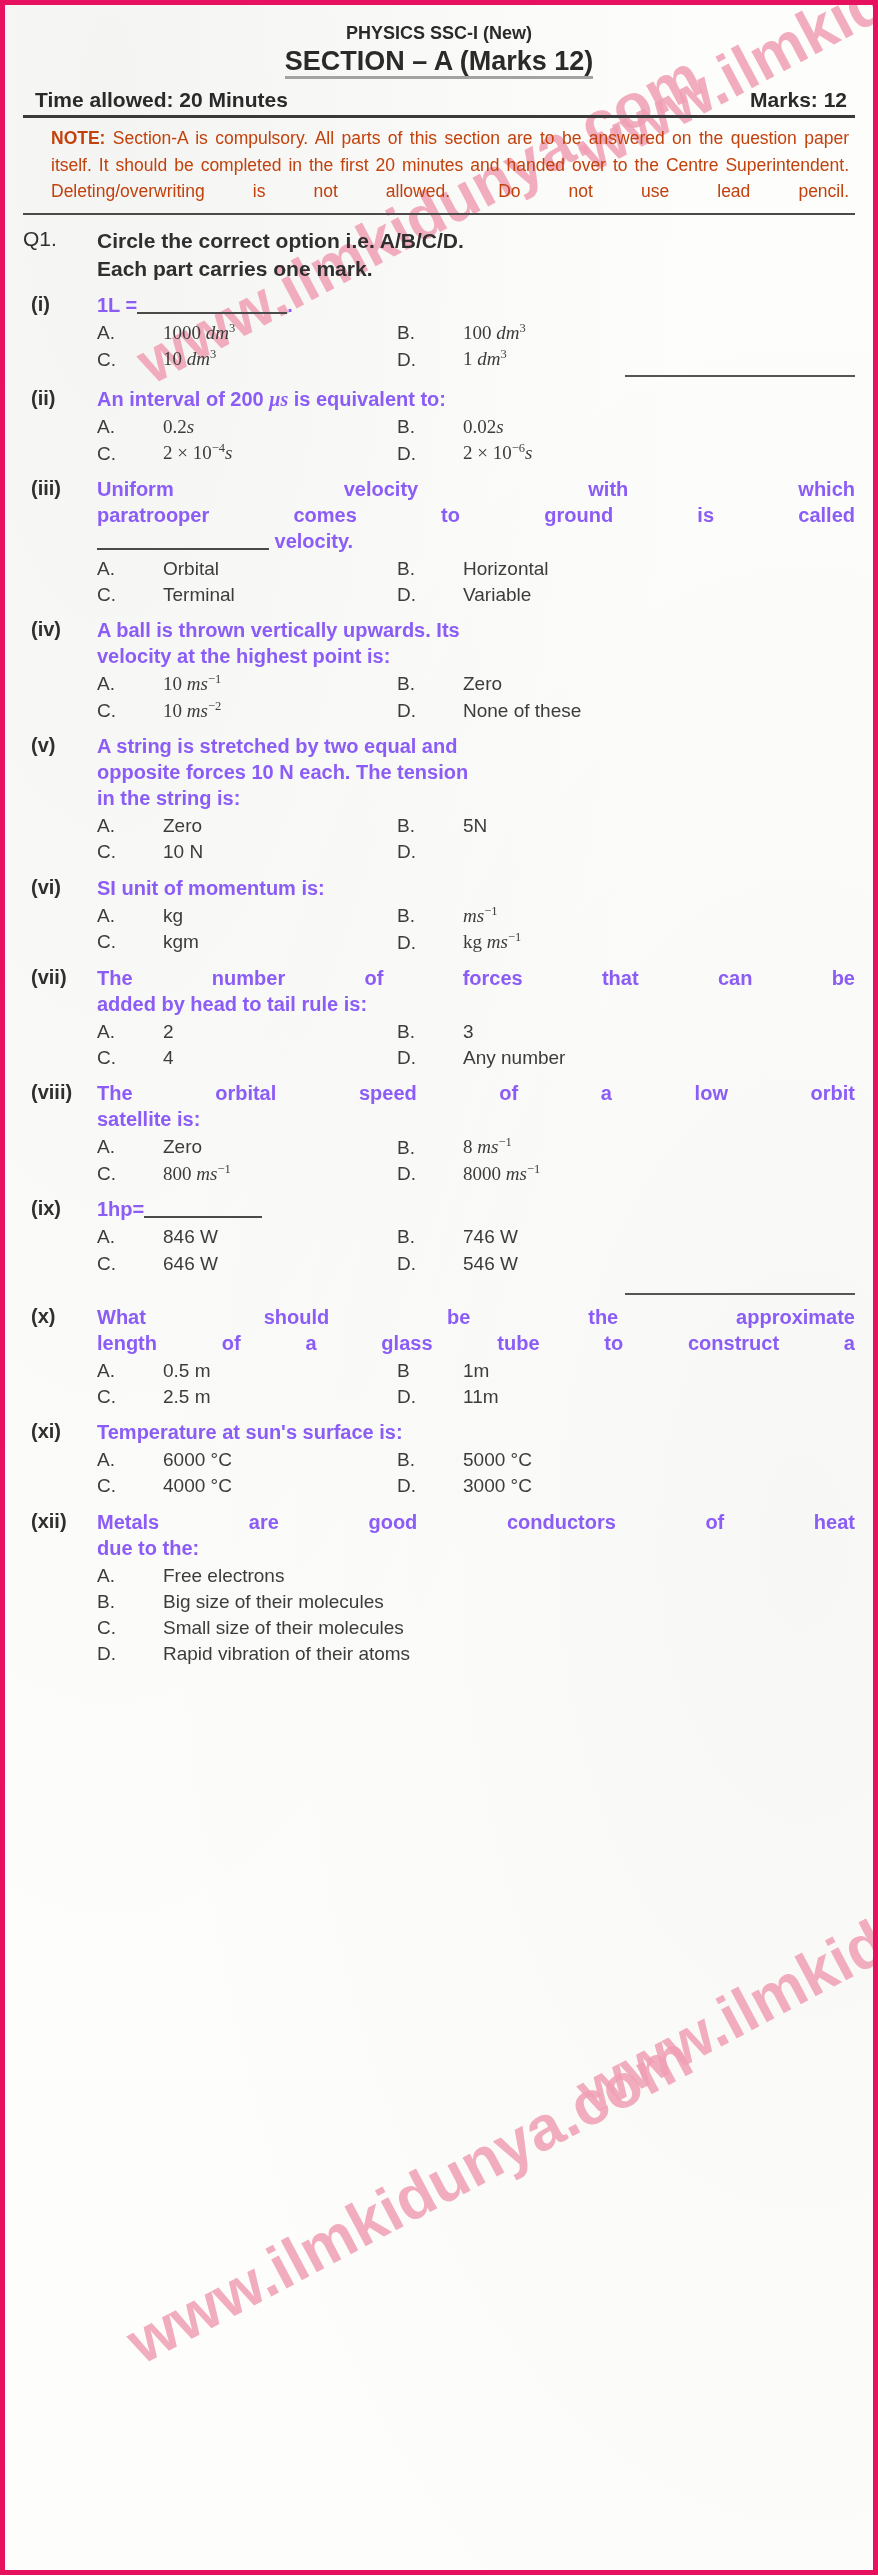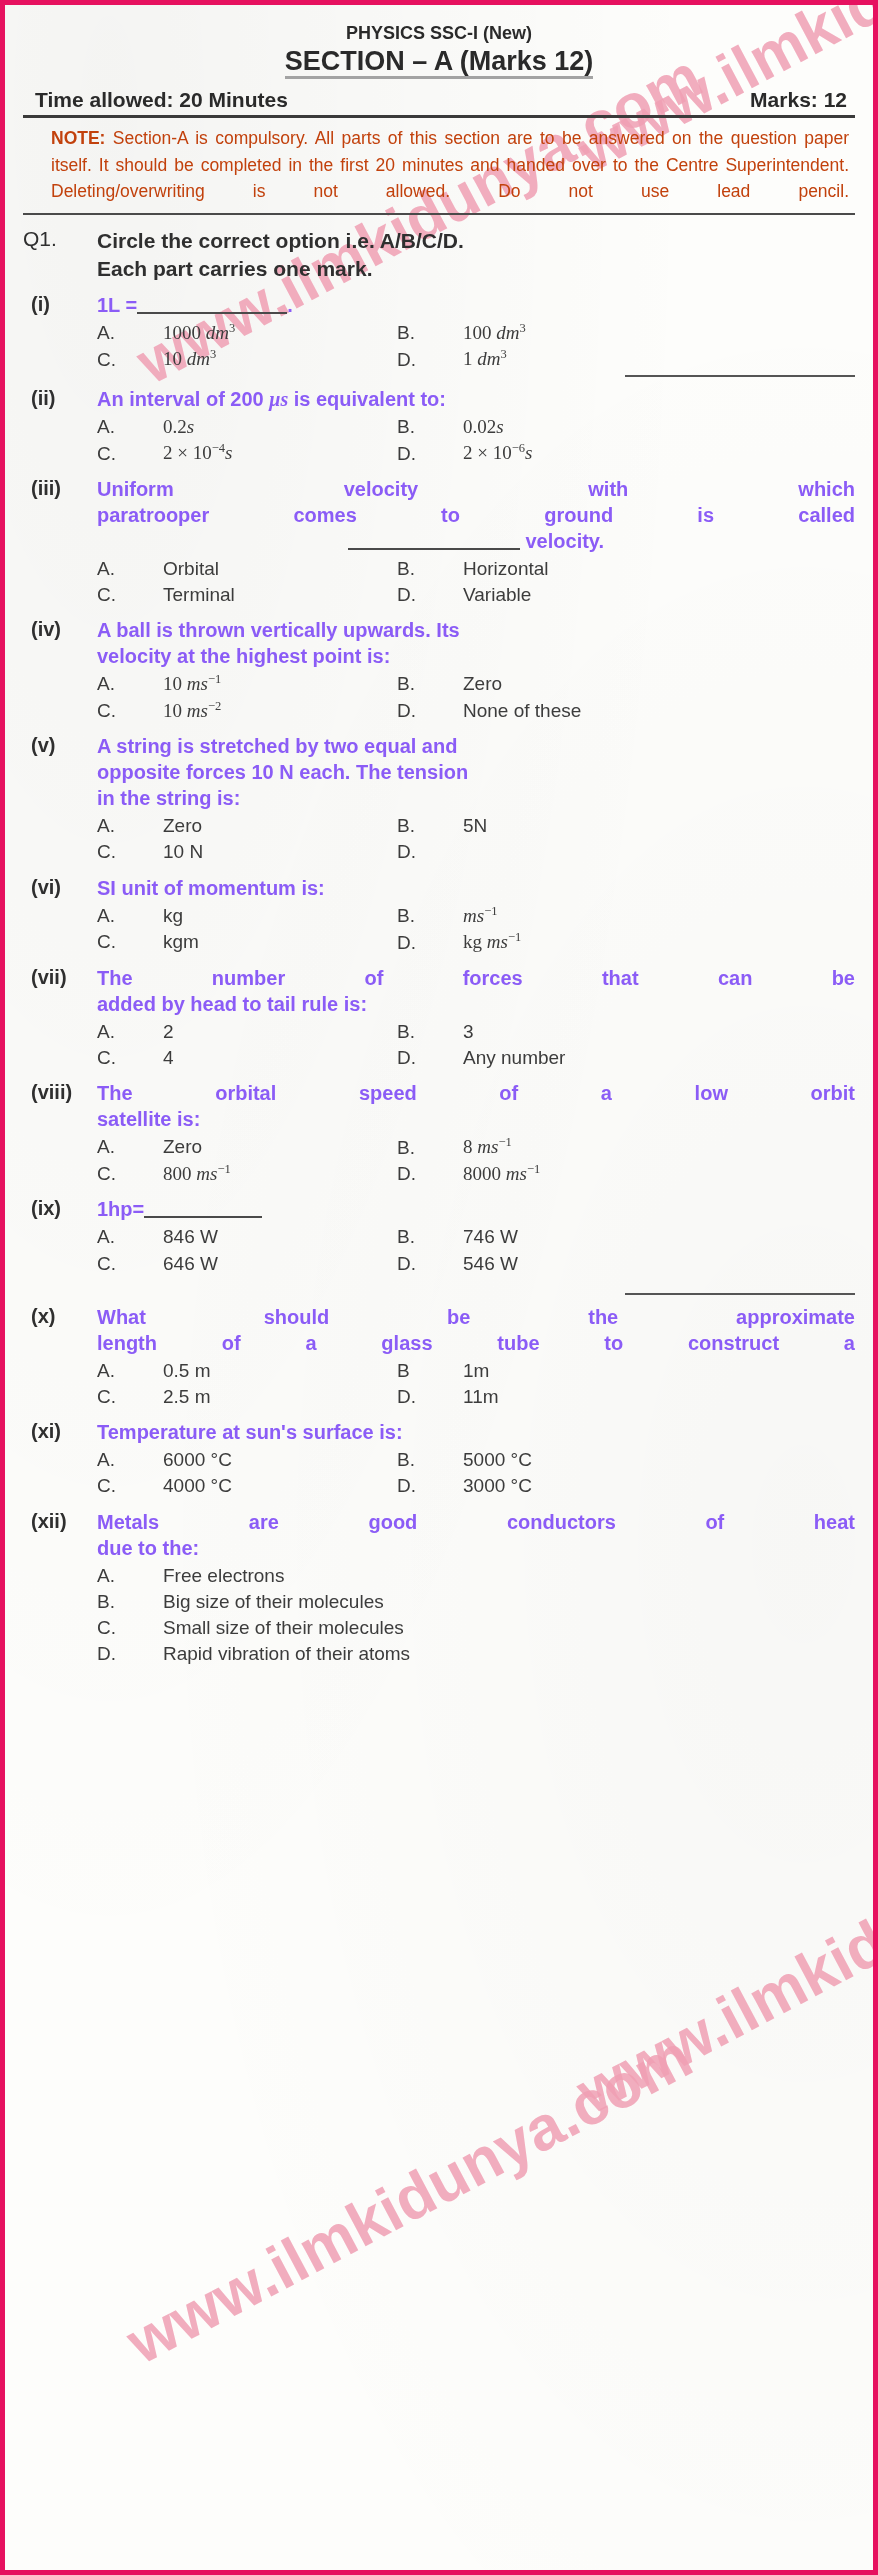--- a/index.html
+++ b/index.html
@@ -222,21 +222,21 @@
           </div>
         </div>
       </div>
     </div>
 
     <div class="part">
       <div class="part-num">(iii)</div>
       <div class="part-body">
         <div class="part-text just">Uniform velocity with which</div>
         <div class="part-text just">paratrooper comes to ground is called</div>
-        <div class="part-text" style="text-align:center;"><span class="blank mid"></span> <span>velocity.</span></div>
+        <div class="part-text" style=""><span class="blank mid"></span> <span>velocity.</span></div>
         <div class="opts">
           <div class="opt-row">
             <div class="opt opt-a">
                 <span class="opt-key">A.</span>
                 <span class="opt-val">Orbital</span>
               </div>
             <div class="opt opt-b">
                 <span class="opt-key">B.</span>
                 <span class="opt-val">Horizontal</span>
               </div>

